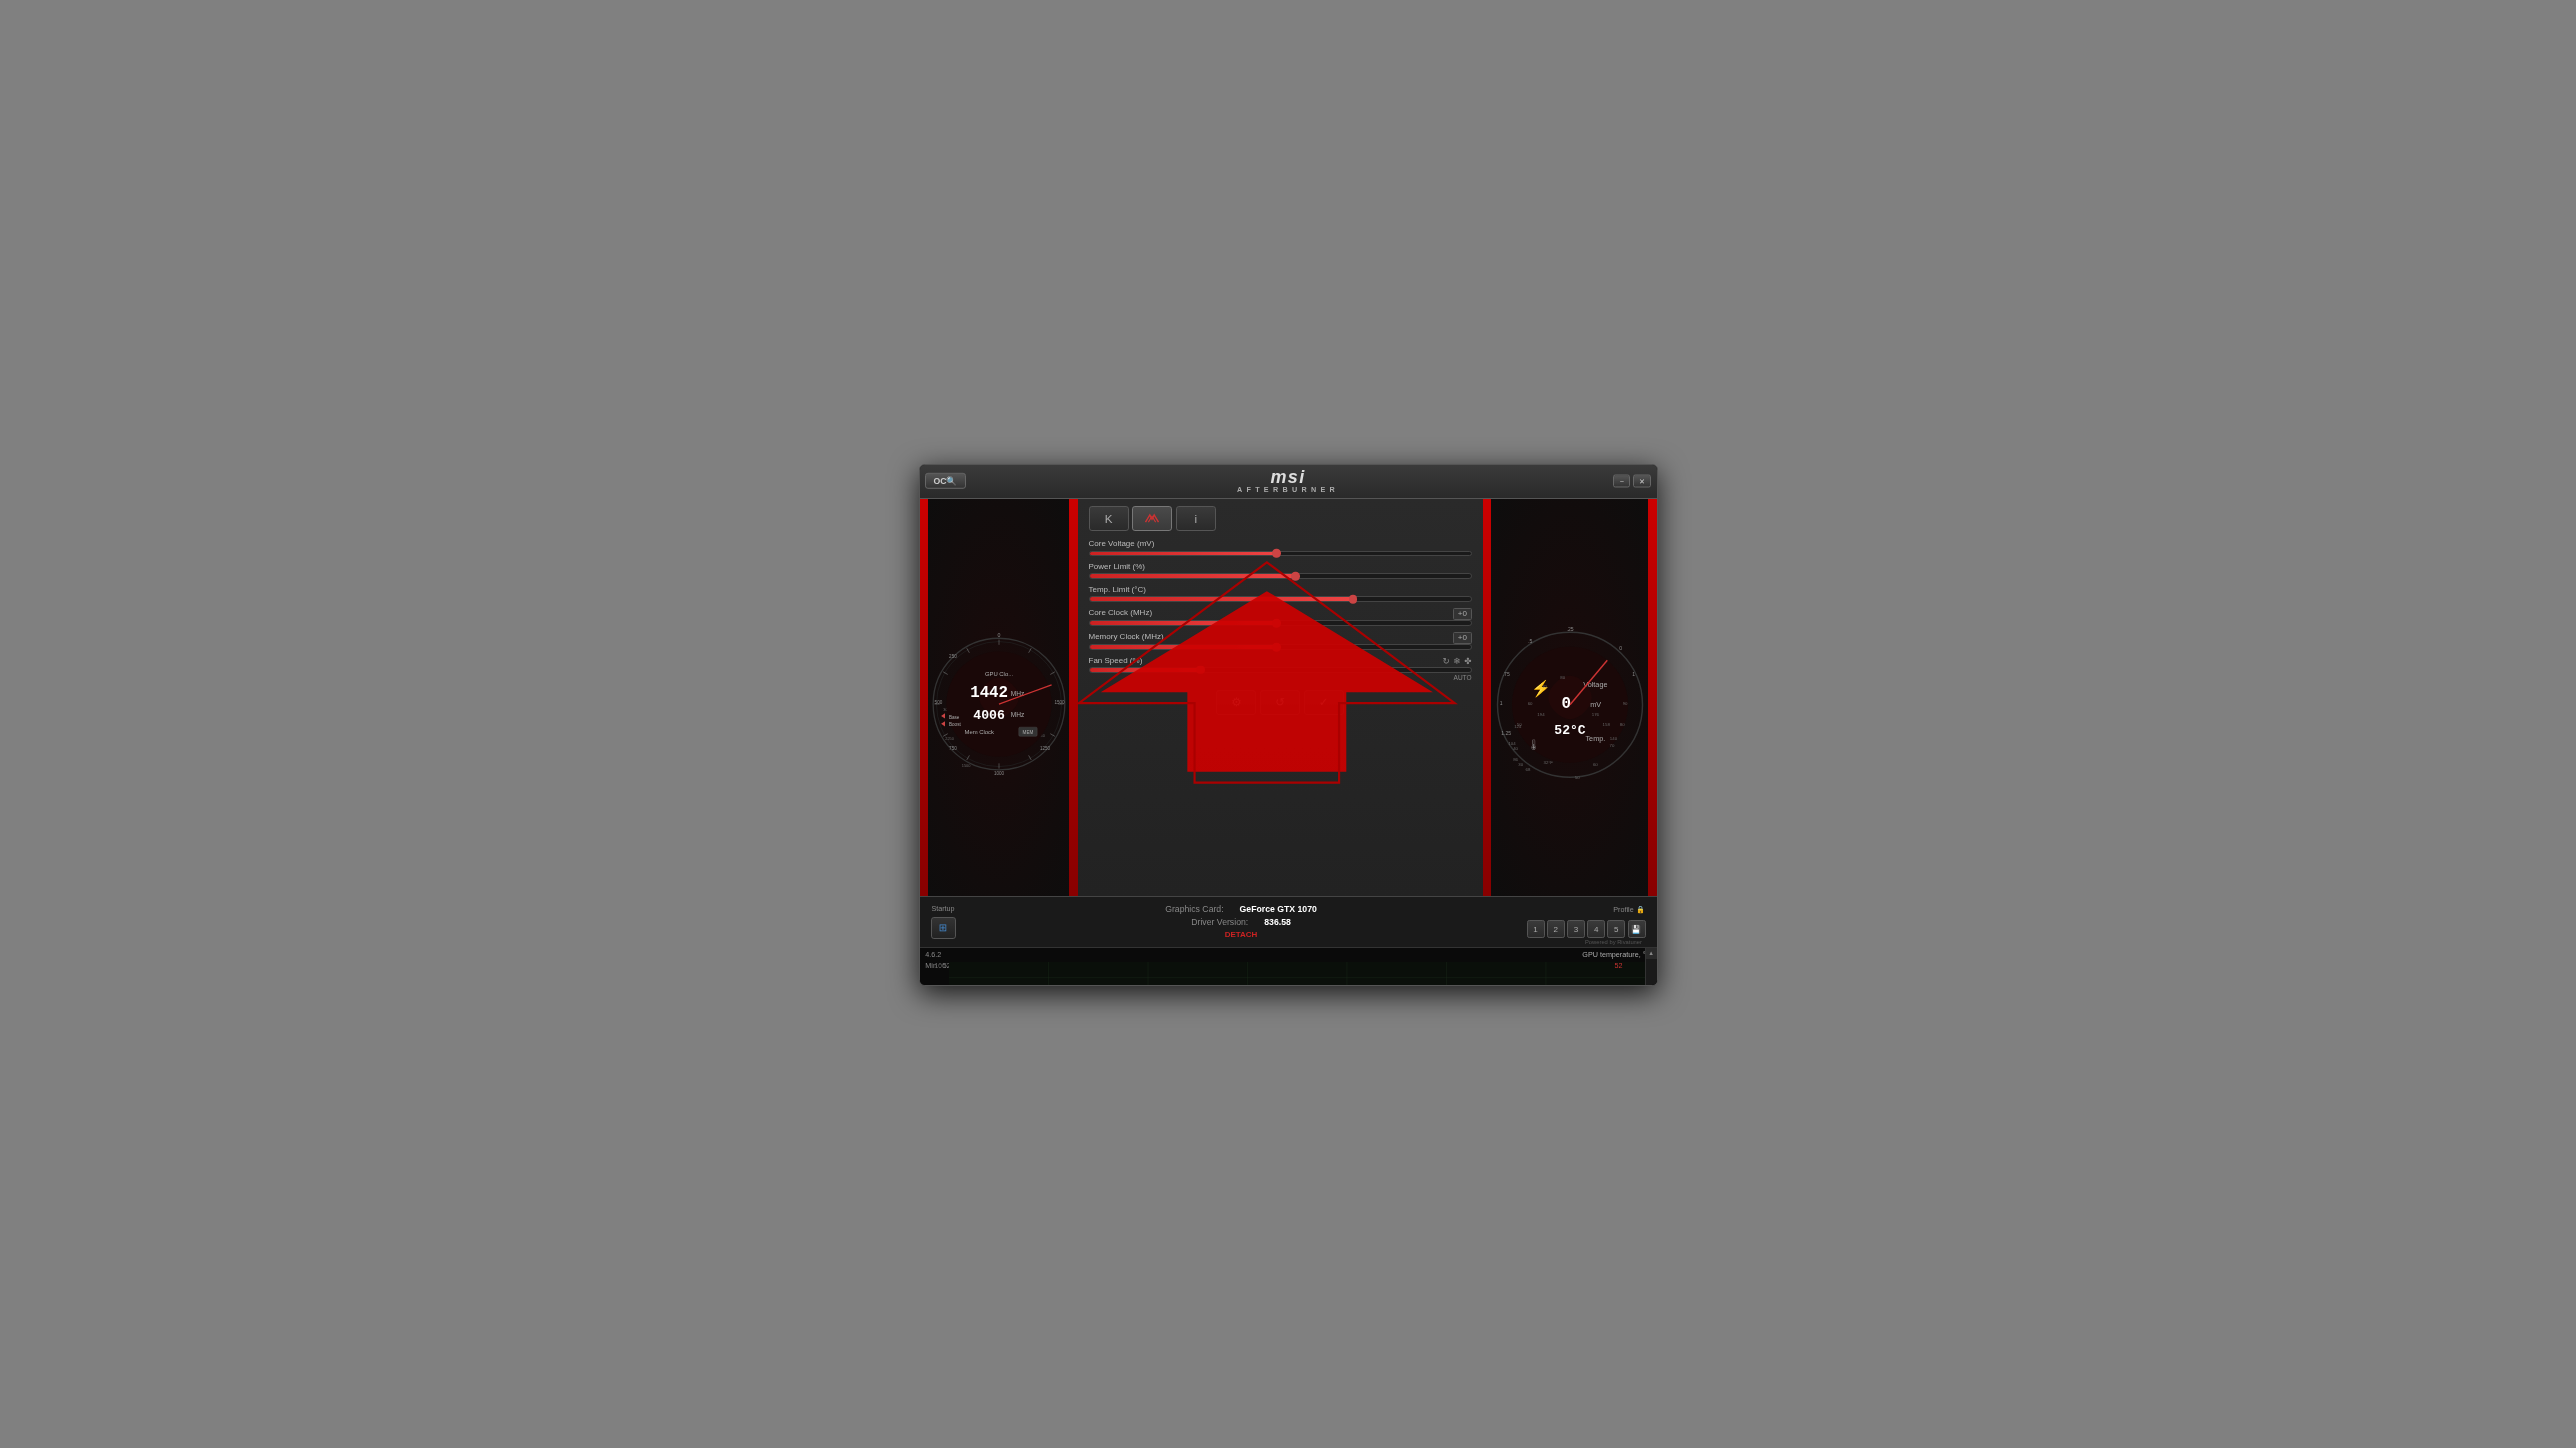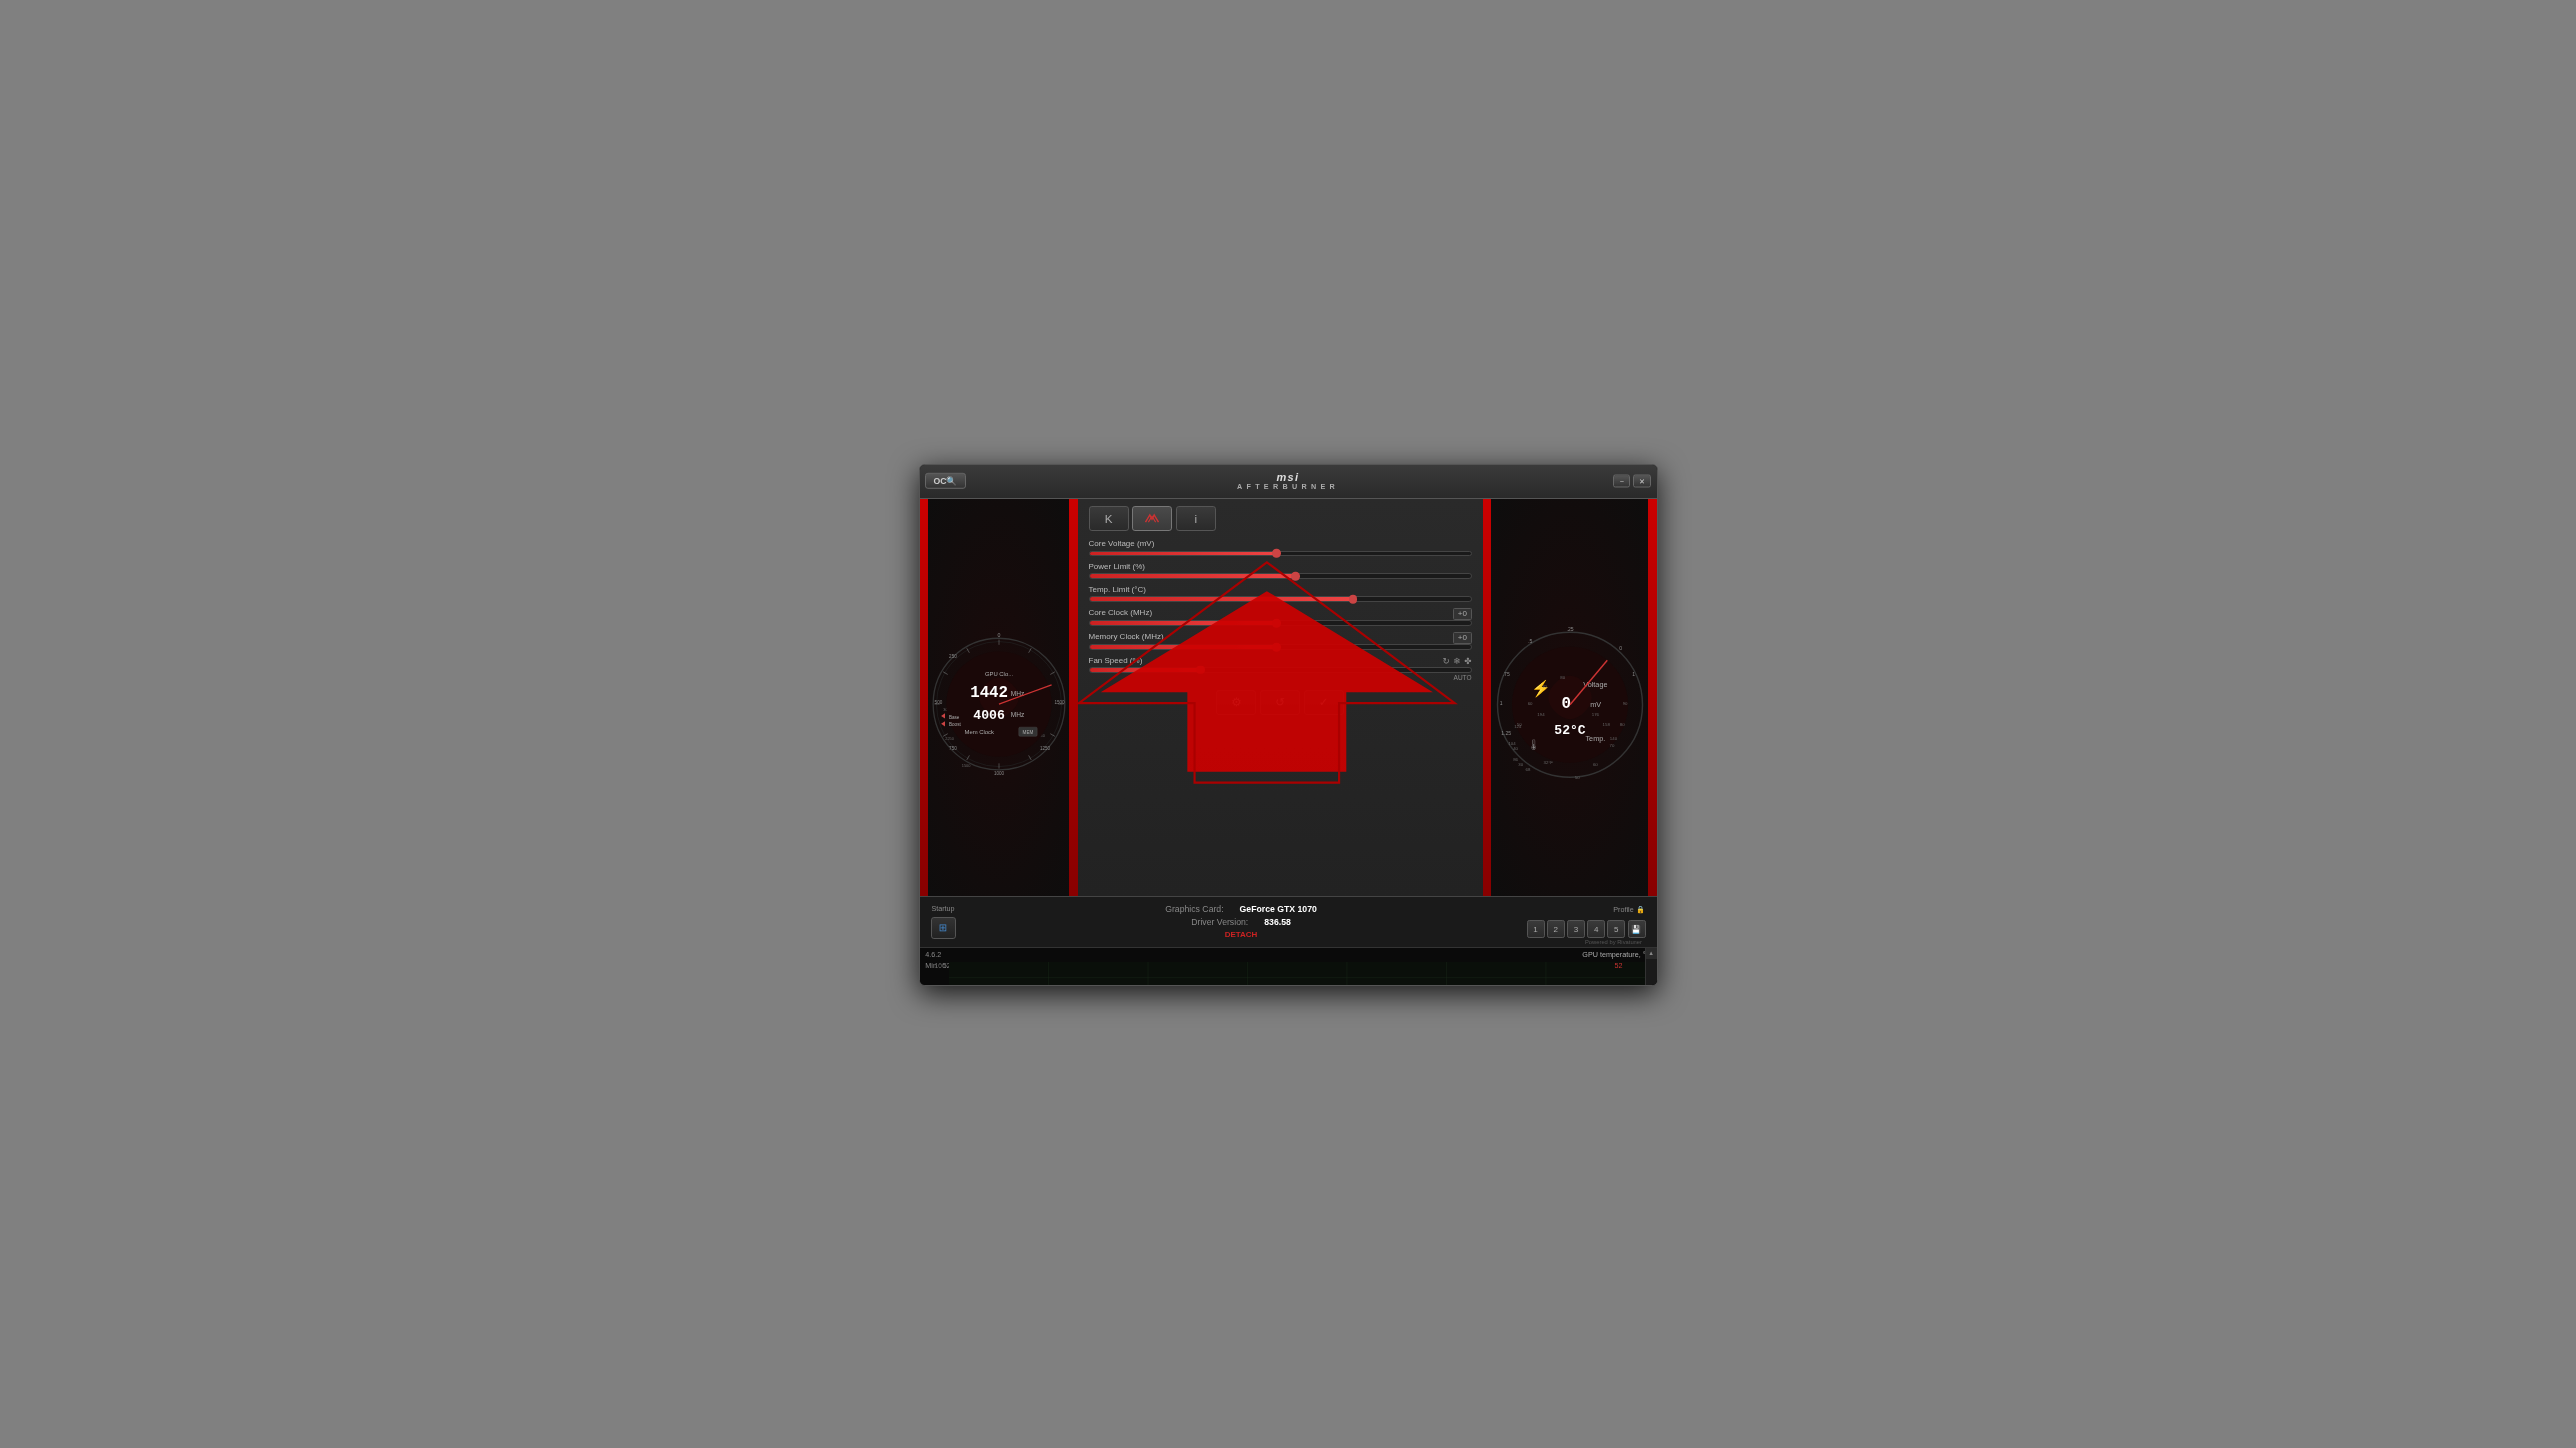--- a/index.html
+++ b/index.html
@@ -475,21 +475,21 @@
     .stat-current { color: #cc3333; font-size: 7.2px; position: absolute; right: 34px; top: 13px; }
   </style>
 </head>
 <body>
 
 <div class="app-window">
 
   <div class="title-bar">
     <div class="oc-btn">OC🔍</div>
     <div class="title-bar-logo">
-      <div style="font-style: italic; font-size: 11px; color: #ddd;">msi</div>
+      <div style="font-style: italic; font-size: 18px; color: #ddd;">msi</div>
       <span>AFTERBURNER</span>
     </div>
     <div class="title-bar-btns">
       <div class="title-btn">−</div>
       <div class="title-btn">✕</div>
     </div>
   </div>
 
   <div class="main-content">
 

